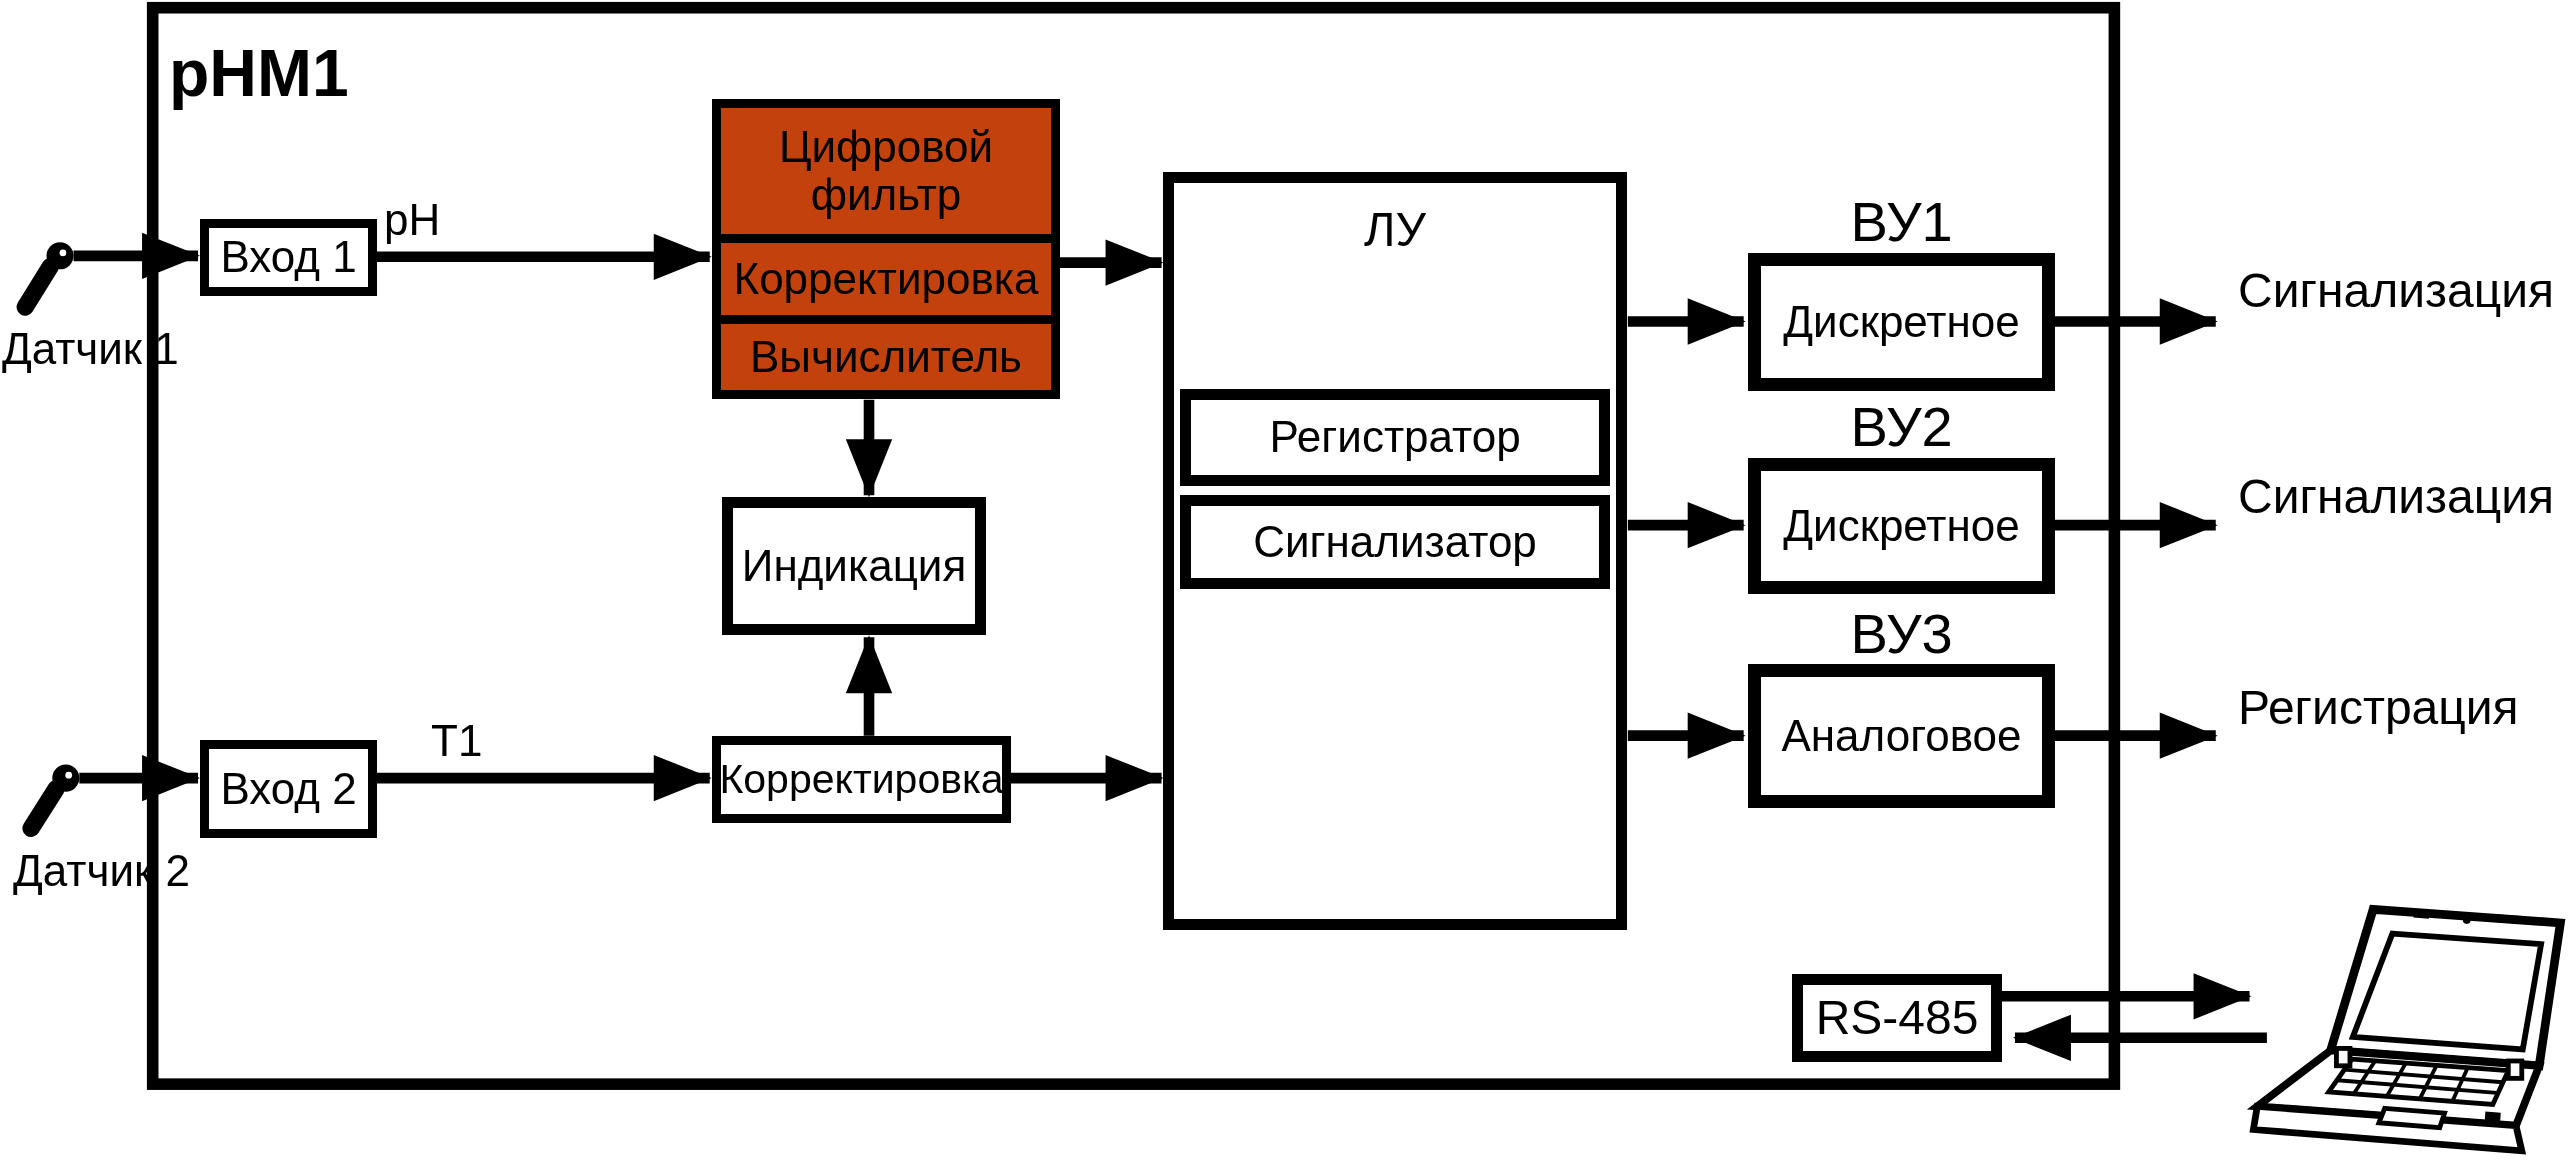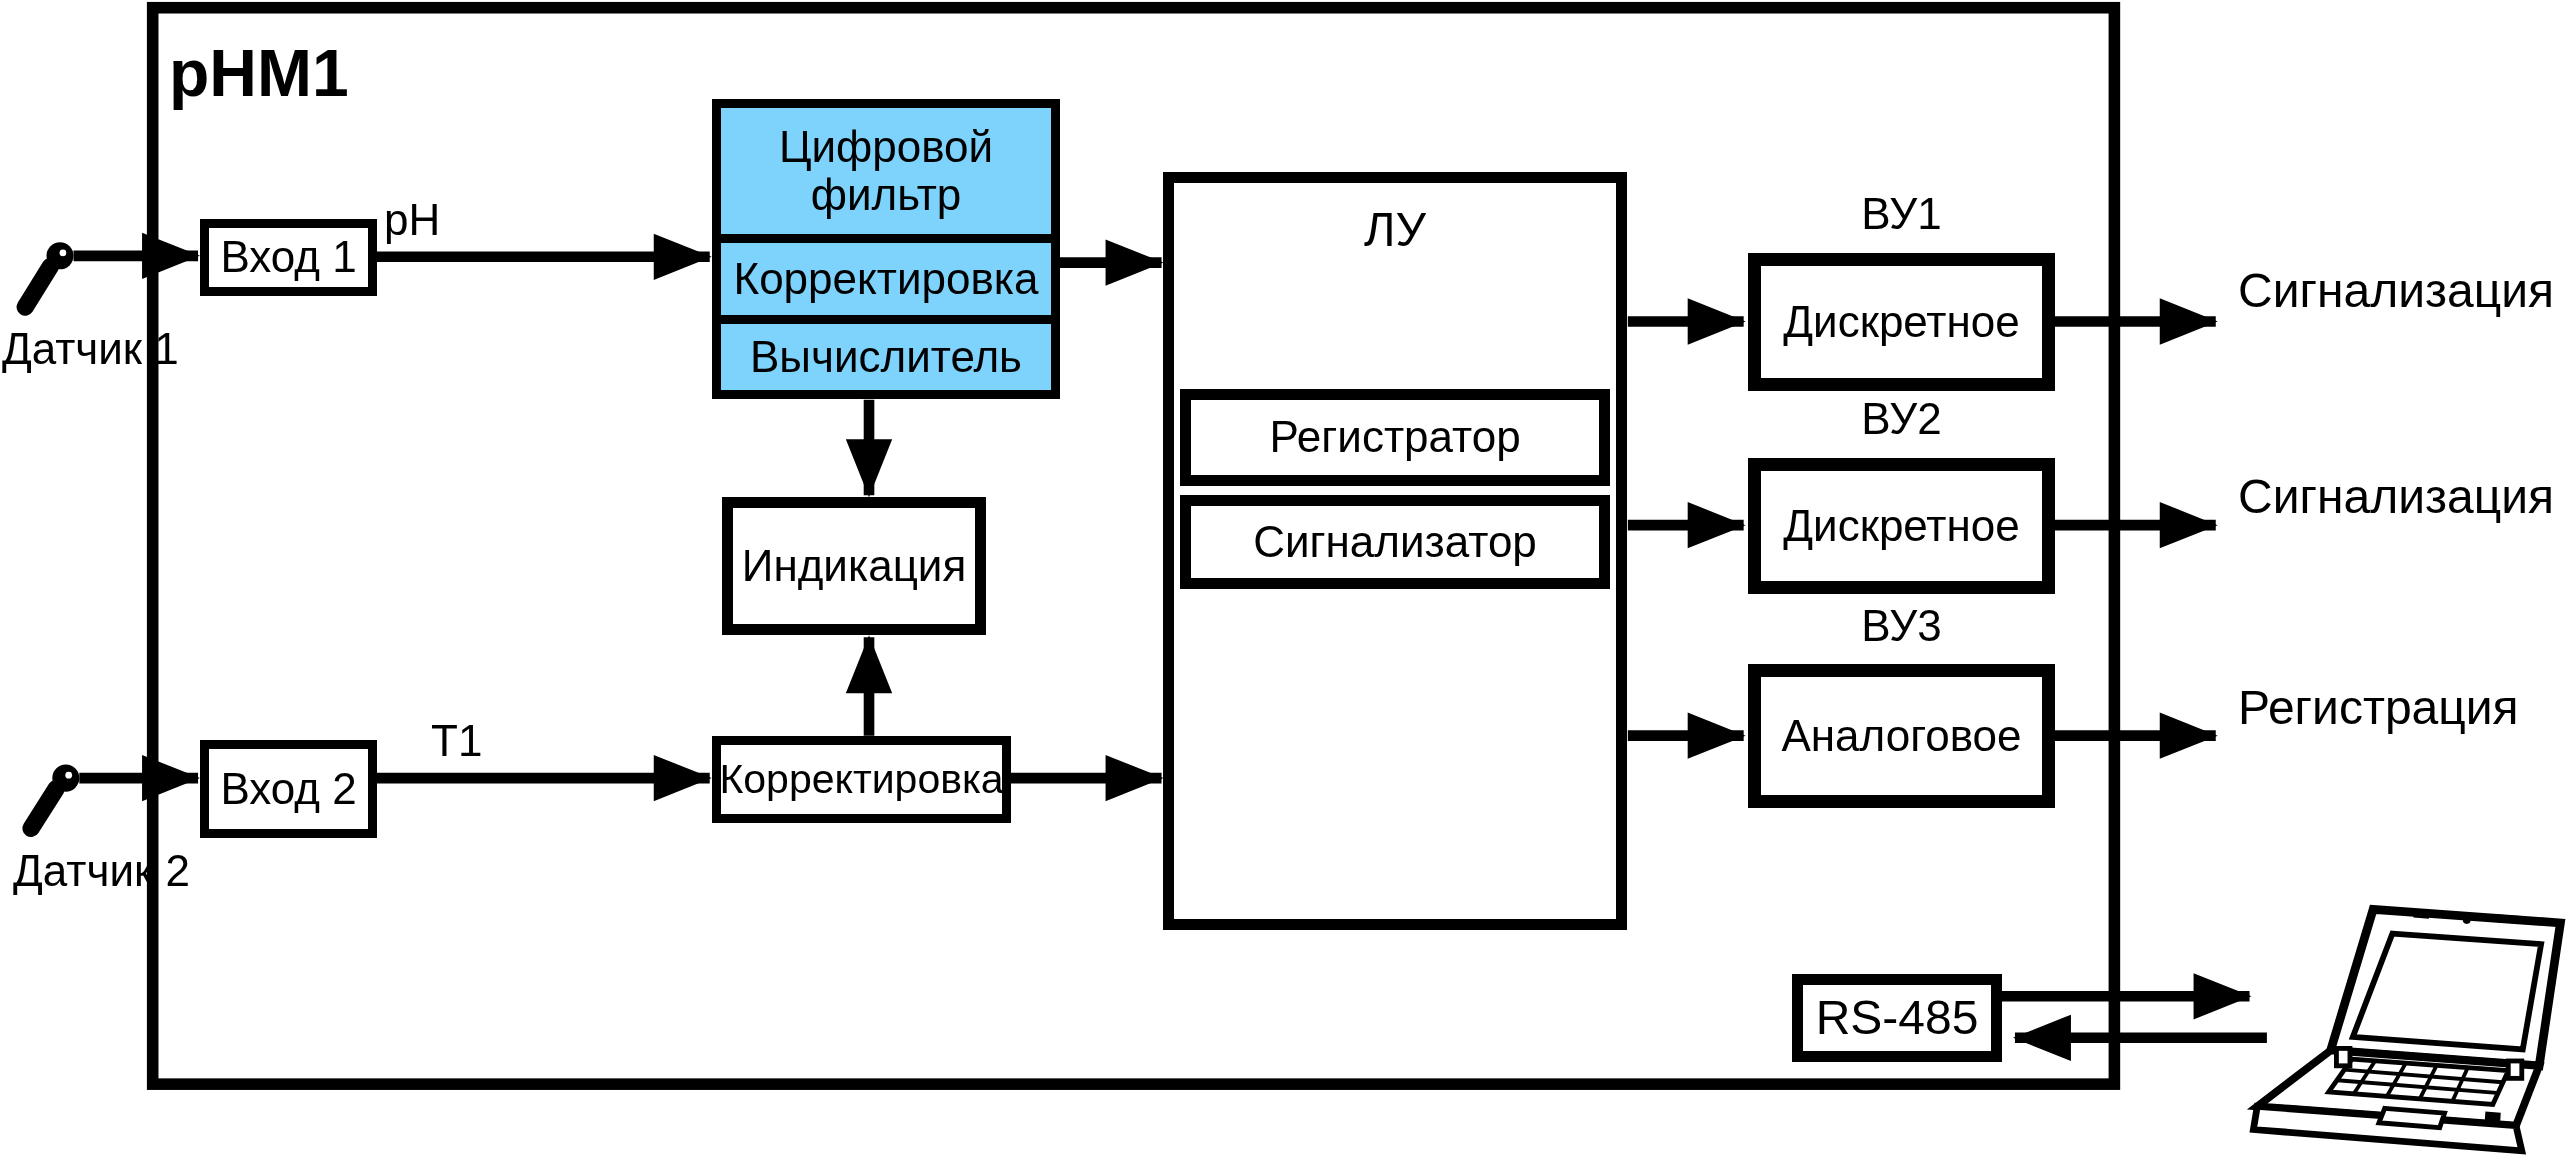--- a/index.html
+++ b/index.html
@@ -4,26 +4,26 @@
 <style>
   html,body{margin:0;padding:0;background:#fff;}
   #stage{position:relative;width:2576px;height:1172px;background:#fff;overflow:hidden;
          font-family:"Liberation Sans",sans-serif;color:#000;}
   #wires{position:absolute;left:0;top:0;width:2576px;height:1172px;}
   .box{position:absolute;box-sizing:border-box;background:#fff;border:9.7px solid #000;
        display:flex;align-items:center;justify-content:center;text-align:center;
        font-size:44px;line-height:1.1;}
   .lbl{position:absolute;white-space:nowrap;font-size:44px;}
   .title{position:absolute;font-size:66px;font-weight:bold;}
-  .stack{position:absolute;box-sizing:border-box;border:9.7px solid #000;background:#7dd3fc;
+  .stack{position:absolute;box-sizing:border-box;border:9.7px solid #000;background:#c2410c;
          display:flex;flex-direction:column;}
   .stack .row{display:flex;align-items:center;justify-content:center;text-align:center;
               font-size:44px;line-height:1.08;box-sizing:border-box;}
   .stack .row + .row{border-top:9.7px solid #000;}
-  .bu-caption{position:absolute;width:307px;text-align:center;font-size:44px;}
+  .bu-caption{position:absolute;width:307px;text-align:center;font-size:56px;}
   .out-label{position:absolute;font-size:48px;white-space:nowrap;}
 </style>
 </head>
 <body>
 
 <div id="stage">
 
   <svg id="wires" viewBox="0 0 2668 1214" xmlns="http://www.w3.org/2000/svg">
     <defs>
       <marker id="ah" markerUnits="userSpaceOnUse" markerWidth="64" markerHeight="52" refX="60" refY="26" orient="auto">

